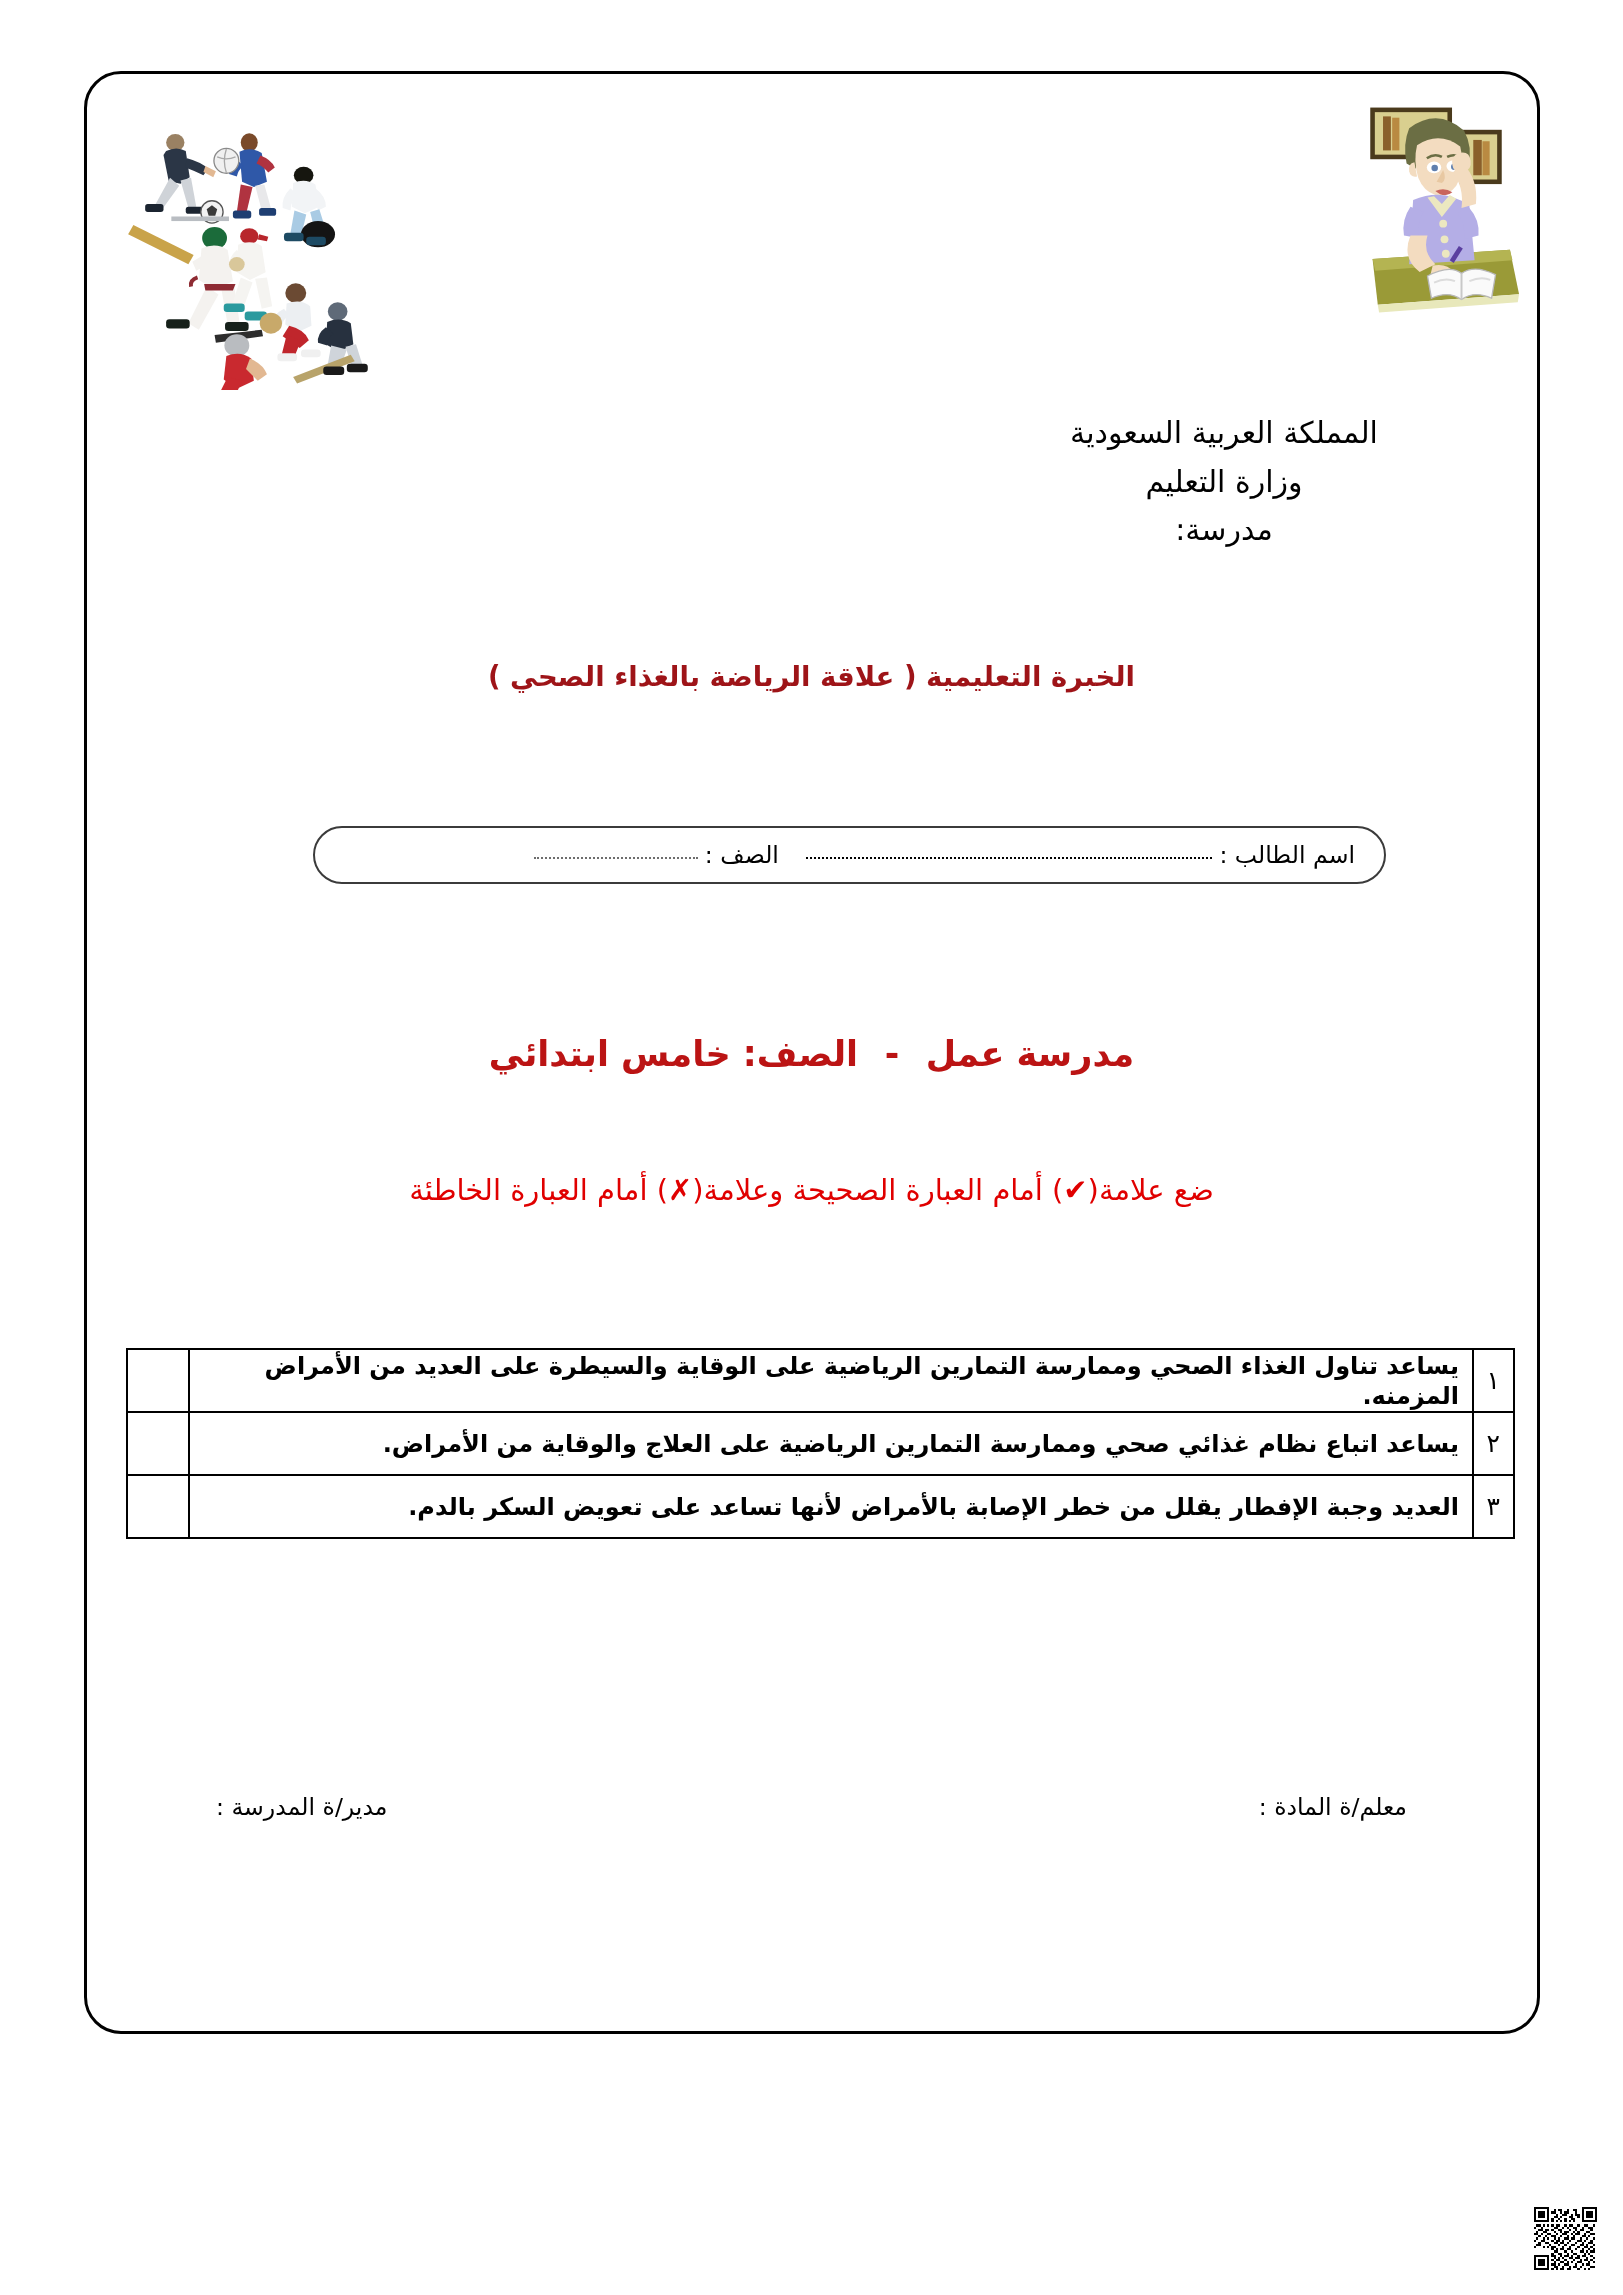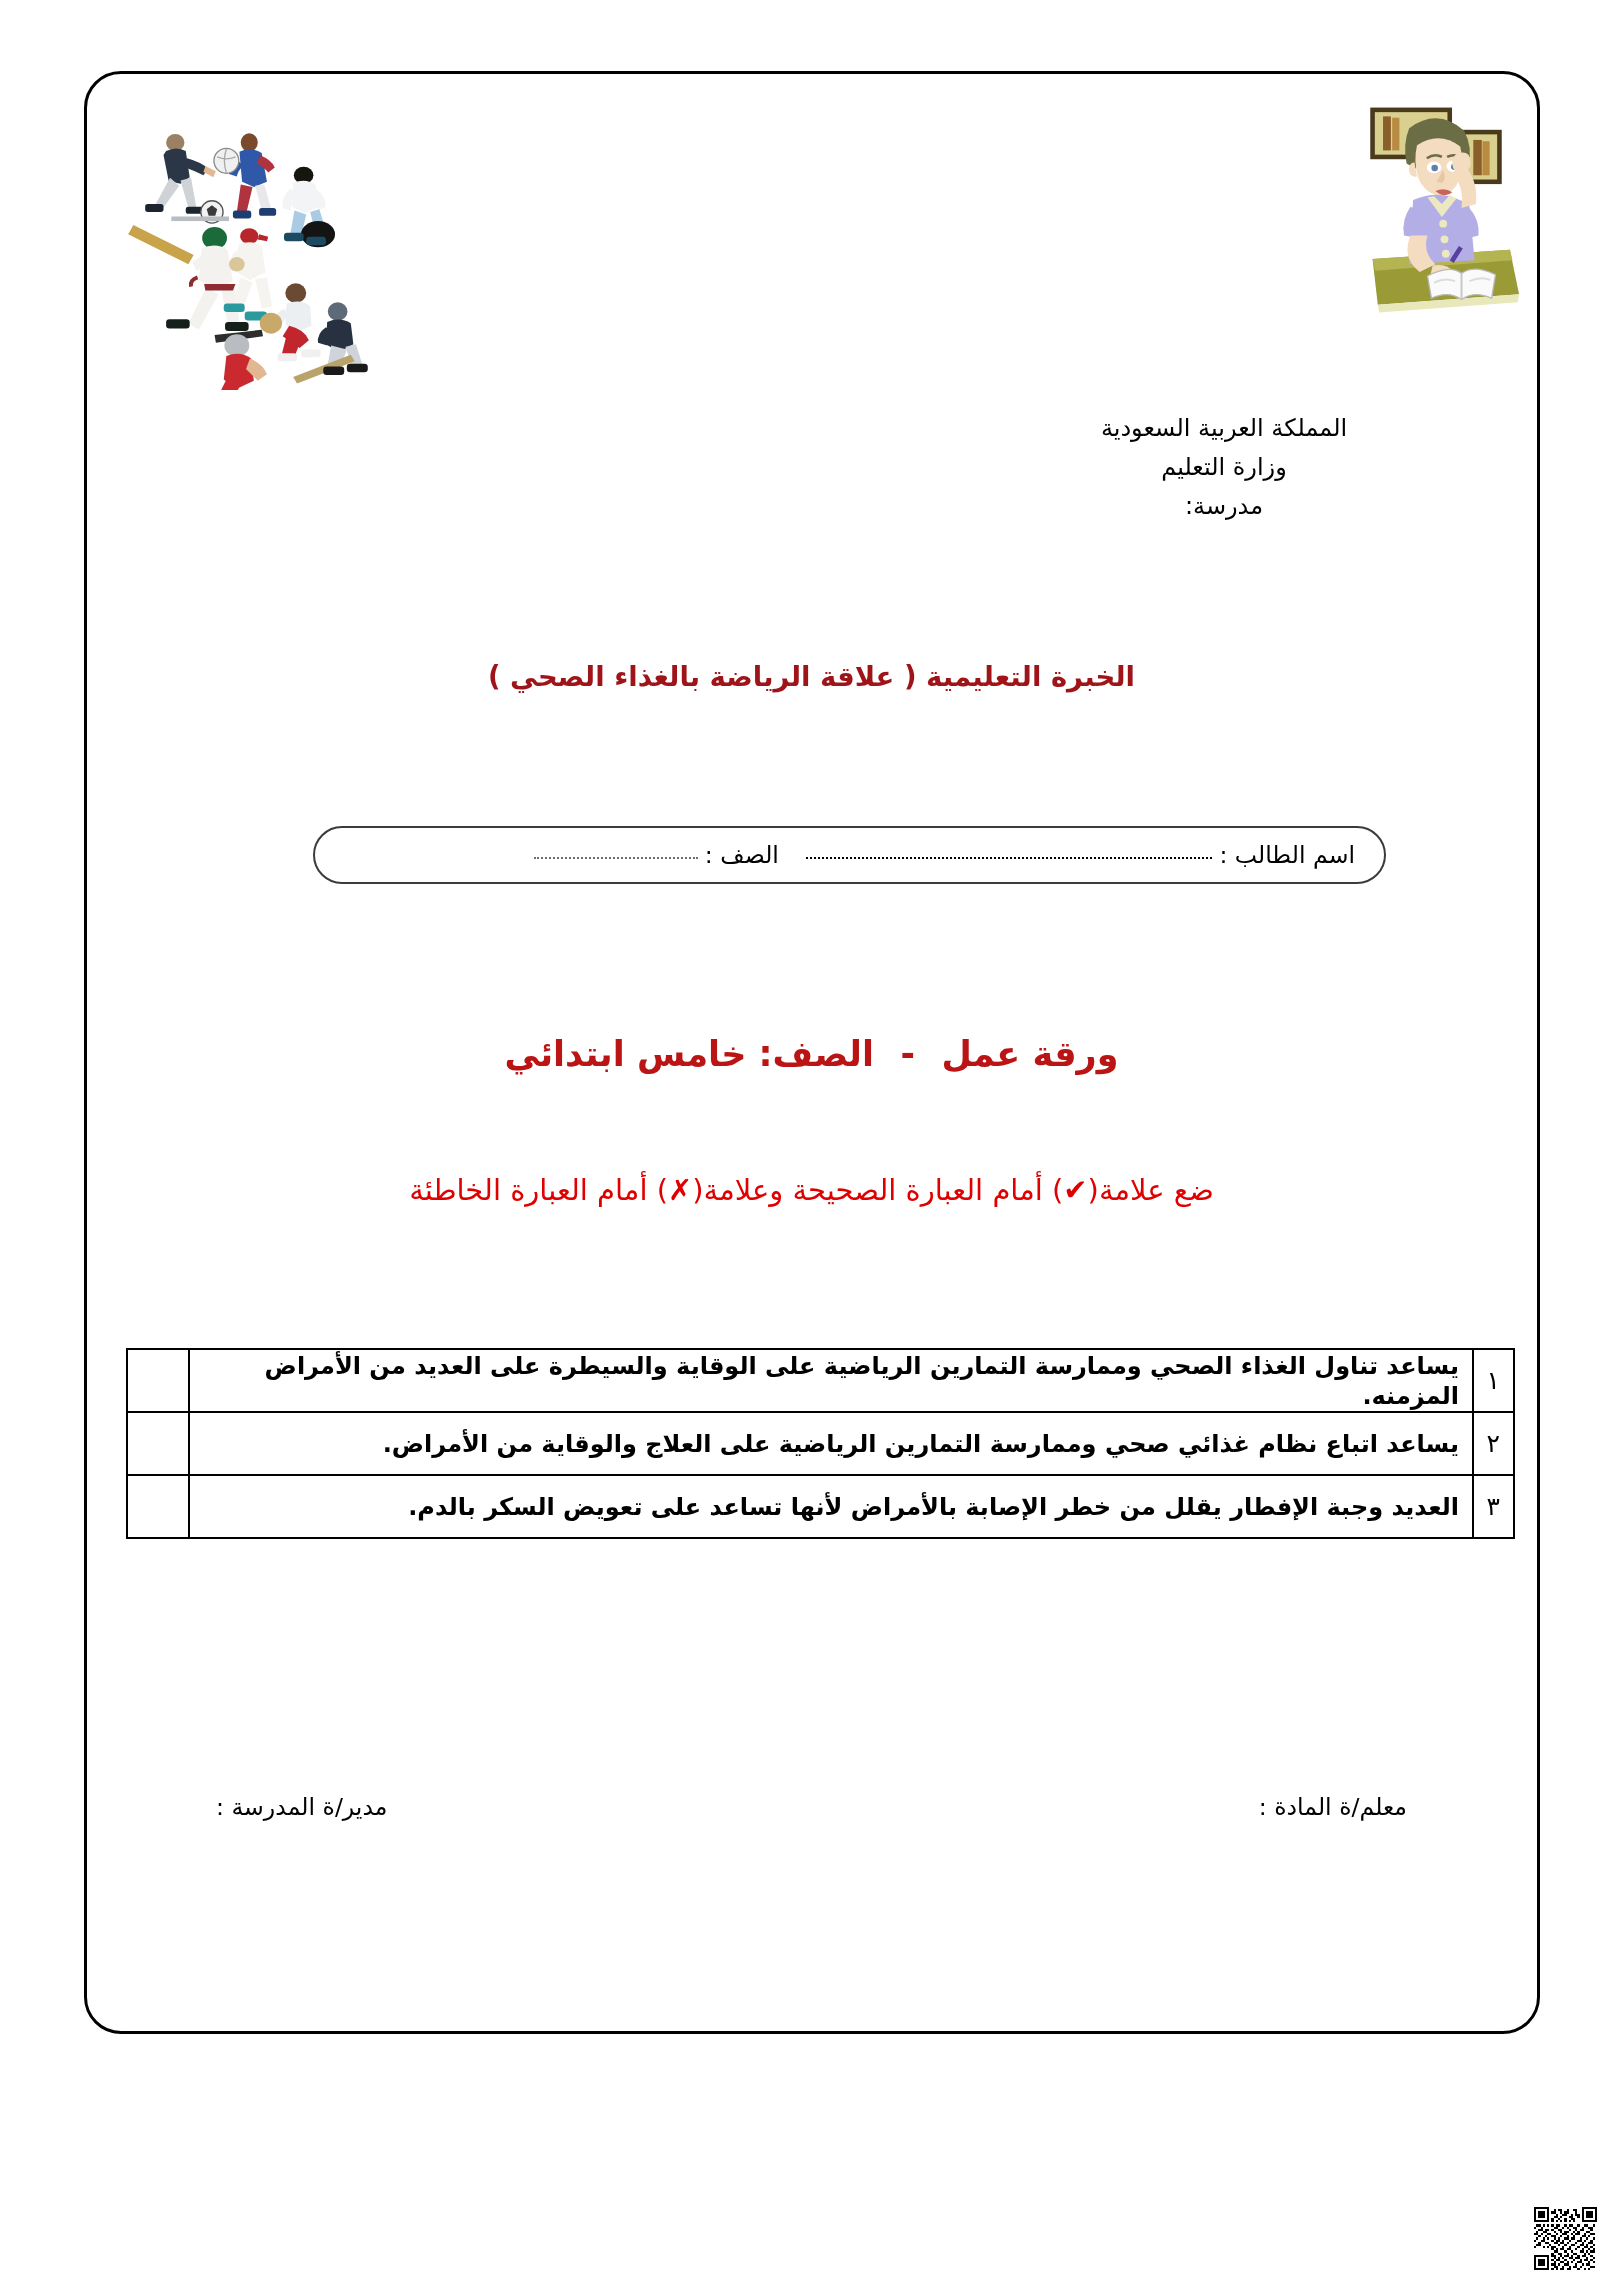--- a/index.html
+++ b/index.html
@@ -50,21 +50,21 @@
   .student-art svg { display: block; width: 100%; height: 100%; }
 
   
   .ministry-block {
     position: absolute;
     right: 216px;
     top: 409px;
     width: 366px;
     text-align: center;
     font-family: "DejaVu Sans", "Liberation Sans", sans-serif;
-    font-size: 24px;
+    font-size: 30px;
     line-height: 1.62;
     color: #000000;
   }
   .ministry-block div { white-space: nowrap; }
   .ministry-school { }
 
   
   .experience-title {
     position: absolute;
     left: 0;
@@ -378,21 +378,21 @@
     <span class="dots-long"></span>
   </div>
   <span class="field-gap"></span>
   <div class="field-group">
     <span class="field-label">الصف :</span>
     <span class="dots-short"></span>
   </div>
 </div>
 
 <div class="worksheet-heading">
-  <span>ورقة عمل</span>
+  <span>مدرسة عمل</span>
   <span class="sep">-</span>
   <span>الصف: خامس ابتدائي</span>
 </div>
 
 <div class="instruction">ضع علامة(✔) أمام العبارة الصحيحة وعلامة(✗) أمام العبارة الخاطئة</div>
 
 <table class="statements-table">
   <tbody>
     <tr>
       <td class="col-number cell-number">١</td>

